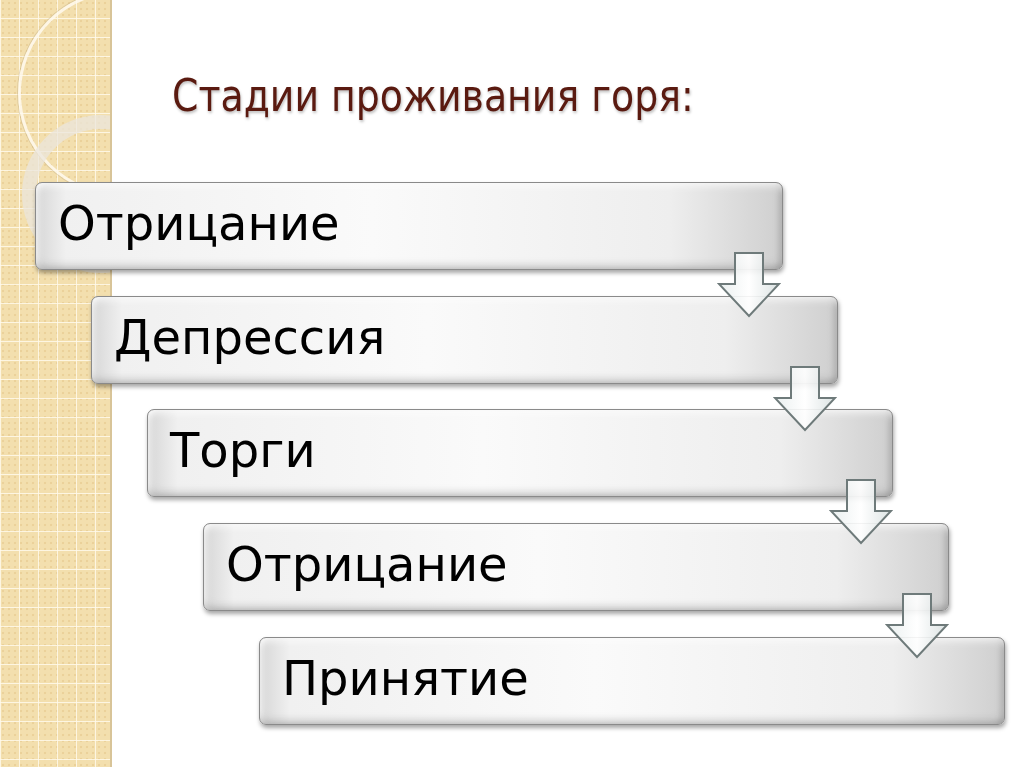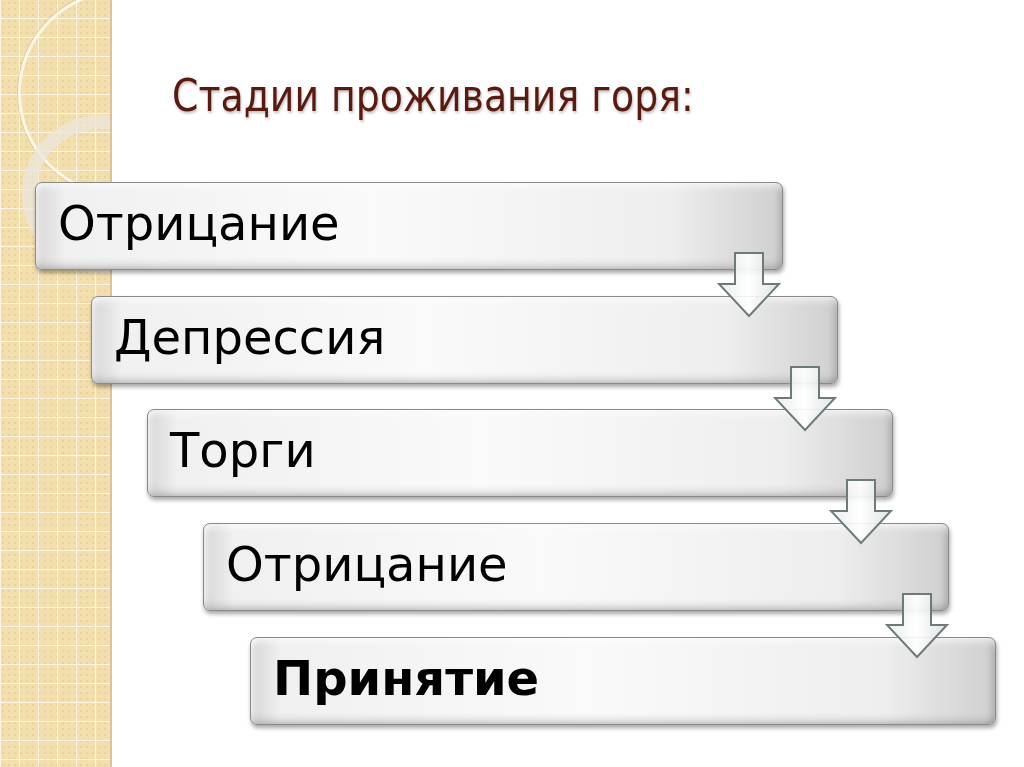--- a/index.html
+++ b/index.html
@@ -41,21 +41,21 @@
 </div>
 <div class="box" style="left:91px;top:296px;width:747px;">
   <span class="label">Депрессия</span>
 </div>
 <div class="box" style="left:147px;top:409px;width:746px;">
   <span class="label">Торги</span>
 </div>
 <div class="box" style="left:203px;top:523px;width:746px;">
   <span class="label">Отрицание</span>
 </div>
-<div class="box" style="left:250px;top:637px;width:746px;font-weight:bold;">
+<div class="box" style="left:259px;top:637px;width:746px;">
   <span class="label">Принятие</span>
 </div>
 
 <svg class="arrow" style="left:717px;top:252px;" viewBox="0 0 64 66">
   <defs>
       <linearGradient id="ag" x1="0" x2="1">
         <stop offset="0" stop-color="#e8eeee"></stop>
         <stop offset="0.5" stop-color="#ffffff"></stop>
         <stop offset="1" stop-color="#d8e0e0"></stop>
       </linearGradient>

